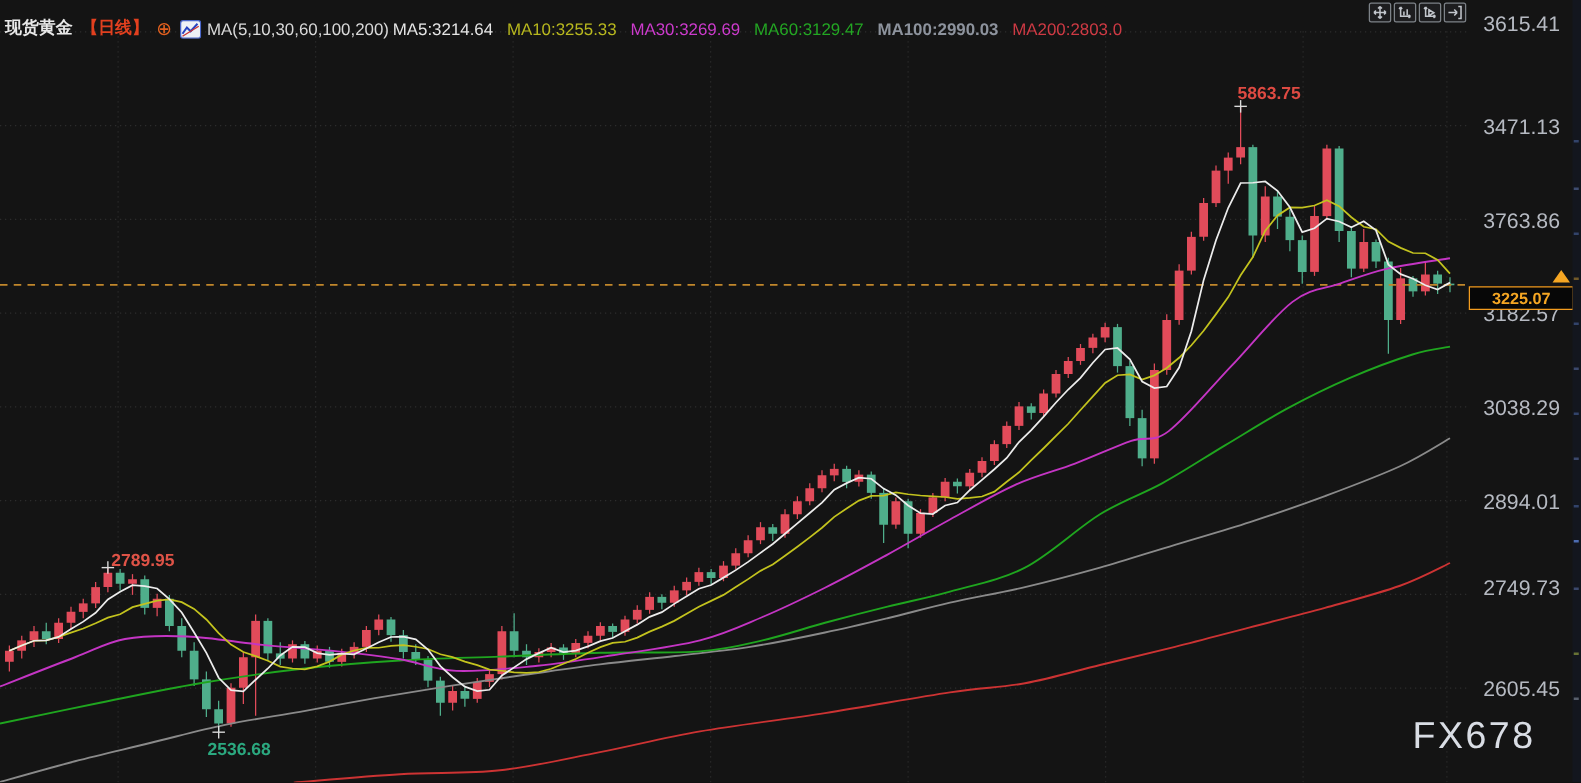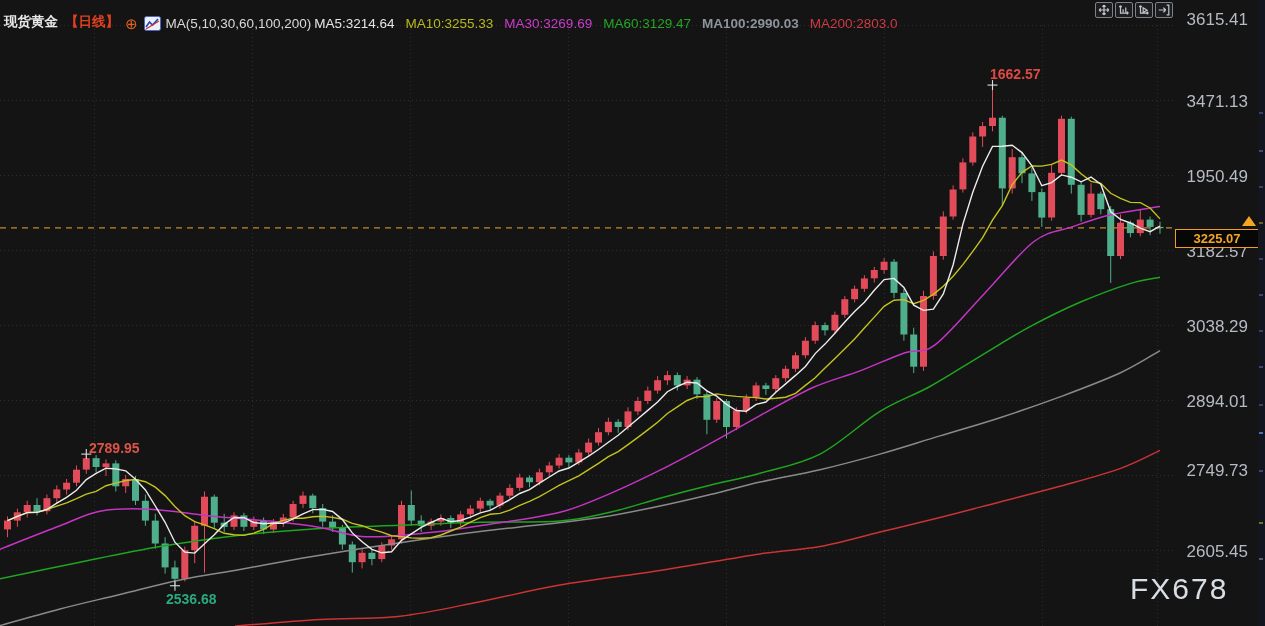--- a/index.html
+++ b/index.html
@@ -348,21 +348,21 @@
       <span class="tbtn">
         <svg width="16" height="14" viewBox="0 0 18 16">
           <path d="M12 2.5h2.5v11H12M3 8h8M11 8L8.3 5.3M11 8l-2.7 2.7" fill="none" stroke="#c2c6cc" stroke-width="1.4"></path>
         </svg>
       </span>
     </div>
 
   <div id="price-axis">
       <div class="axis-label" style="top: 10px;">3615.41</div>
       <div class="axis-label" style="top: 91.9994px;">3471.13</div>
-      <div class="axis-label" style="top: 166.999px;">1950.49</div>
+      <div class="axis-label" style="top: 166.999px;">3763.86</div>
       <div class="axis-label" style="top: 241.998px;">3182.57</div>
       <div class="axis-label" style="top: 316.997px;">3038.29</div>
       <div class="axis-label" style="top: 391.997px;">2894.01</div>
       <div class="axis-label" style="top: 461px;">2749.73</div>
       <div class="axis-label" style="top: 541.995px;">2605.45</div>
     </div>
 
   <div id="price-tag" style="top: 229px;">
     <span>3225.07</span>
   </div>
@@ -379,14 +379,14 @@
       <div class="speck" style="top: 330px; background: rgb(59, 79, 125);"></div>
       <div class="speck" style="top: 366px; background: rgb(70, 85, 127);"></div>
       <div class="speck" style="top: 404px; background: rgb(59, 79, 125);"></div>
       <div class="speck" style="top: 432px; background: rgb(91, 130, 214);"></div>
       <div class="speck" style="top: 470px; background: rgb(70, 85, 127);"></div>
       <div class="speck" style="top: 522px; background: rgb(125, 138, 58);"></div>
       <div class="speck" style="top: 558px; background: rgb(106, 114, 128);"></div>
     </div>
 <div class="annotation" style="left: 89px; top: 440px; color: rgb(222, 83, 71);">2789.95</div>
     <div class="annotation" style="left: 166px; top: 591px; color: rgb(43, 168, 127);">2536.68</div>
-    <div class="annotation" style="left: 990px; top: 66px; color: rgb(222, 74, 66);">1662.57</div>
+    <div class="annotation" style="left: 990px; top: 66px; color: rgb(222, 74, 66);">5863.75</div>
   </div>
 
 </body></html>

